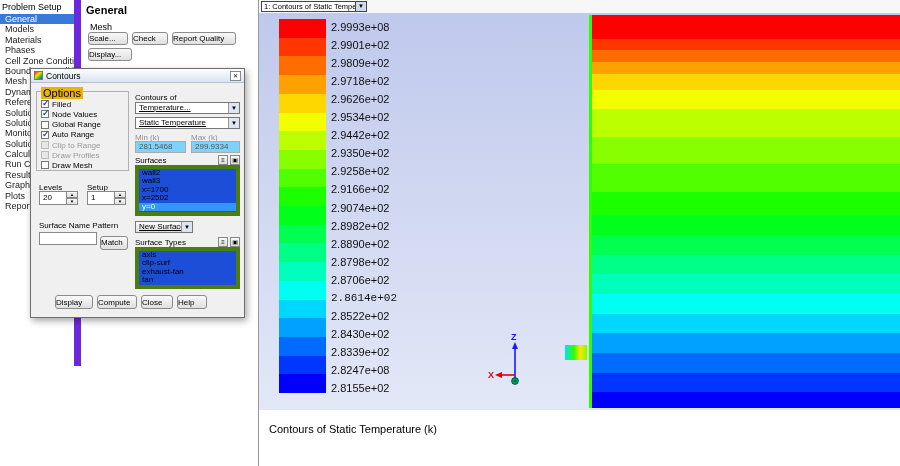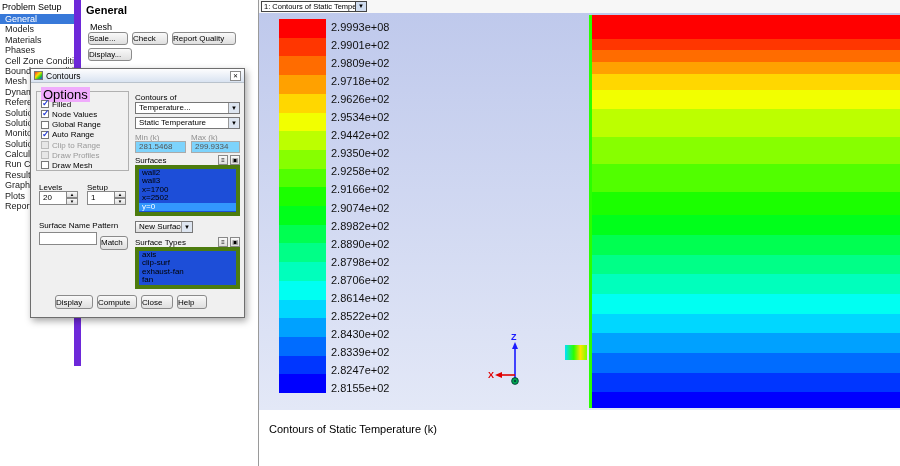--- a/index.html
+++ b/index.html
@@ -39,31 +39,31 @@
   .triad { position:absolute; left:228px; top:318px; }
   .caption { position:absolute; left:10px; top:423px; font-size:11px; color:#000; }
 
   
   .dialog { position:absolute; left:30px; top:68px; width:215px; height:250px; background:#f0f0f0; border:1px solid #6e6e6e; box-shadow:2px 3px 7px rgba(0,0,0,.35); font-size:8px; }
   .dtitle { position:absolute; left:0; top:0; right:0; height:14px; background:linear-gradient(#fdfdfe,#d9e3f1); border-bottom:1px solid #b9c2cc; display:flex; align-items:center; gap:3px; padding:0 3px; }
   .dtitle-icon { width:9px; height:9px; background:linear-gradient(135deg,#e33,#fd0 40%,#2c2 70%,#24f); border:1px solid #777; }
   .dtitle-text { flex:1; font-size:8.5px; }
   .dclose { width:11px; height:10px; border:1px solid #8a8a8a; background:#fff; text-align:center; font-size:6px; line-height:8px; }
   .groupbox { position:absolute; left:5px; top:22px; width:93px; height:80px; border:1px solid #b0b0b0; }
-  .group-label { position:absolute; left:4px; top:-5px; background:#f0abfc; padding:0 2px; font-size:13px; }
+  .group-label { position:absolute; left:4px; top:-5px; background:#eab308; padding:0 2px; font-size:11px; }
   .cb-row { position:relative; height:9.8px; padding-left:4px; display:flex; align-items:center; gap:3px; margin-top:0.4px; }
   .cb-rows { padding-top:7px; }
   .cb { width:8px; height:8px; background:#fff; border:1px solid #777; position:relative; flex:none; }
   .cb.checked::after { content:"✓"; position:absolute; top:-3px; left:0px; font-size:9px; font-weight:bold; color:#2b3fd6; }
   .cb.disabled { background:#e7e7e7; border-color:#bbb; }
   .cb-label.dim { color:#9a9a9a; }
   .dlabel { position:absolute; font-size:8px; white-space:nowrap; }
   .dim-label { color:#909090; }
   .dd { position:absolute; height:12px; background:#fff; border:1px solid #777; display:flex; }
-  .dd-text { flex:1; padding-left:3px; line-height:10px; white-space:nowrap; overflow:hidden; }
+  .dd-text { flex:1; padding-left:3px; line-height:10px; white-space:nowrap; overflow:hidden;text-decoration:underline; }
   .dd-arrow { width:11px; background:#dde5f0; border-left:1px solid #999; text-align:center; font-size:6px; line-height:10px; }
   .field { position:absolute; height:12px; background:#7dd3fc; border:1px solid #aaa; font-size:8px; line-height:10px; padding-left:3px; color:#555; }
   .listbox { position:absolute; background:#1d4ed8; border:4px solid #4d7c0f; overflow:hidden; }
   .listbox .item { height:8.4px; line-height:8.4px; padding-left:3px; white-space:nowrap; }
   .listbox .item.selected { background:#3297fd; color:#fff; }
   .mini-btn { position:absolute; width:10px; height:10px; background:linear-gradient(#fafafa,#ddd); border:1px solid #888; text-align:center; font-size:6px; line-height:8px; }
   .spin { position:absolute; height:14px; display:flex; }
   .spin-val { width:28px; background:#fff; border:1px solid #888; font-size:8px; line-height:12px; padding-left:3px; }
   .spin-btns { width:11px; display:flex; flex-direction:column; }
   .spin-btns div { flex:1; background:linear-gradient(#fafafa,#ddd); border:1px solid #888; border-left:none; font-size:4.5px; line-height:5px; text-align:center; }
@@ -148,25 +148,25 @@
           <div class="legend-label" style="top: 90.25px;">2.9534e+02</div>
           <div class="legend-label" style="top: 108.3px;">2.9442e+02</div>
           <div class="legend-label" style="top: 126.35px;">2.9350e+02</div>
           <div class="legend-label" style="top: 144.4px;">2.9258e+02</div>
           <div class="legend-label" style="top: 162.45px;">2.9166e+02</div>
           <div class="legend-label" style="top: 180.5px;">2.9074e+02</div>
           <div class="legend-label" style="top: 198.55px;">2.8982e+02</div>
           <div class="legend-label" style="top: 216.6px;">2.8890e+02</div>
           <div class="legend-label" style="top: 234.65px;">2.8798e+02</div>
           <div class="legend-label" style="top: 252.7px;">2.8706e+02</div>
-          <div class="legend-label" style="top: 270.75px;">2.8614e+02</div>
+          <div class="legend-label" style="top: 270.75px; font-family: Liberation Mono, monospace;">2.8614e+02</div>
           <div class="legend-label" style="top: 288.8px;">2.8522e+02</div>
           <div class="legend-label" style="top: 306.85px;">2.8430e+02</div>
           <div class="legend-label" style="top: 324.9px;">2.8339e+02</div>
-          <div class="legend-label" style="top: 342.95px;">2.8247e+02</div>
+          <div class="legend-label" style="top: 342.95px;">2.8247e+08</div>
           <div class="legend-label" style="top: 361px;">2.8155e+02</div>
         </div>
       <div class="plot" style="background: linear-gradient(rgb(255, 0, 0) 0%, rgb(255, 0, 0) 6%, rgb(255, 54, 0) 6%, rgb(255, 54, 0) 9%, rgb(255, 108, 0) 9%, rgb(255, 108, 0) 12%, rgb(255, 161, 0) 12%, rgb(255, 161, 0) 15%, rgb(255, 215, 0) 15%, rgb(255, 215, 0) 19%, rgb(242, 255, 0) 19%, rgb(242, 255, 0) 24%, rgb(188, 255, 0) 24%, rgb(188, 255, 0) 31%, rgb(135, 255, 0) 31%, rgb(135, 255, 0) 38%, rgb(81, 255, 0) 38%, rgb(81, 255, 0) 45%, rgb(27, 255, 0) 45%, rgb(27, 255, 0) 51%, rgb(0, 255, 27) 51%, rgb(0, 255, 27) 56%, rgb(0, 255, 81) 56%, rgb(0, 255, 81) 61%, rgb(0, 255, 135) 61%, rgb(0, 255, 135) 66%, rgb(0, 255, 188) 66%, rgb(0, 255, 188) 71%, rgb(0, 255, 242) 71%, rgb(0, 255, 242) 76%, rgb(0, 215, 255) 76%, rgb(0, 215, 255) 81%, rgb(0, 161, 255) 81%, rgb(0, 161, 255) 86%, rgb(0, 108, 255) 86%, rgb(0, 108, 255) 91%, rgb(0, 54, 255) 91%, rgb(0, 54, 255) 96%, rgb(0, 0, 255) 96%, rgb(0, 0, 255) 100%);">
         <div class="plot-edge"></div>
       </div>
       <div class="probe"></div>
       <svg class="triad" width="50" height="64" viewBox="0 0 50 64">
         <text x="24" y="9" font-size="9" font-weight="bold" fill="#1a1aff">Z</text>
         <polygon points="28,11 25,18 31,18" fill="#1a1aff"></polygon>
         <line x1="28" y1="16" x2="28" y2="49" stroke="#1a1aff" stroke-width="1.6"></line>

